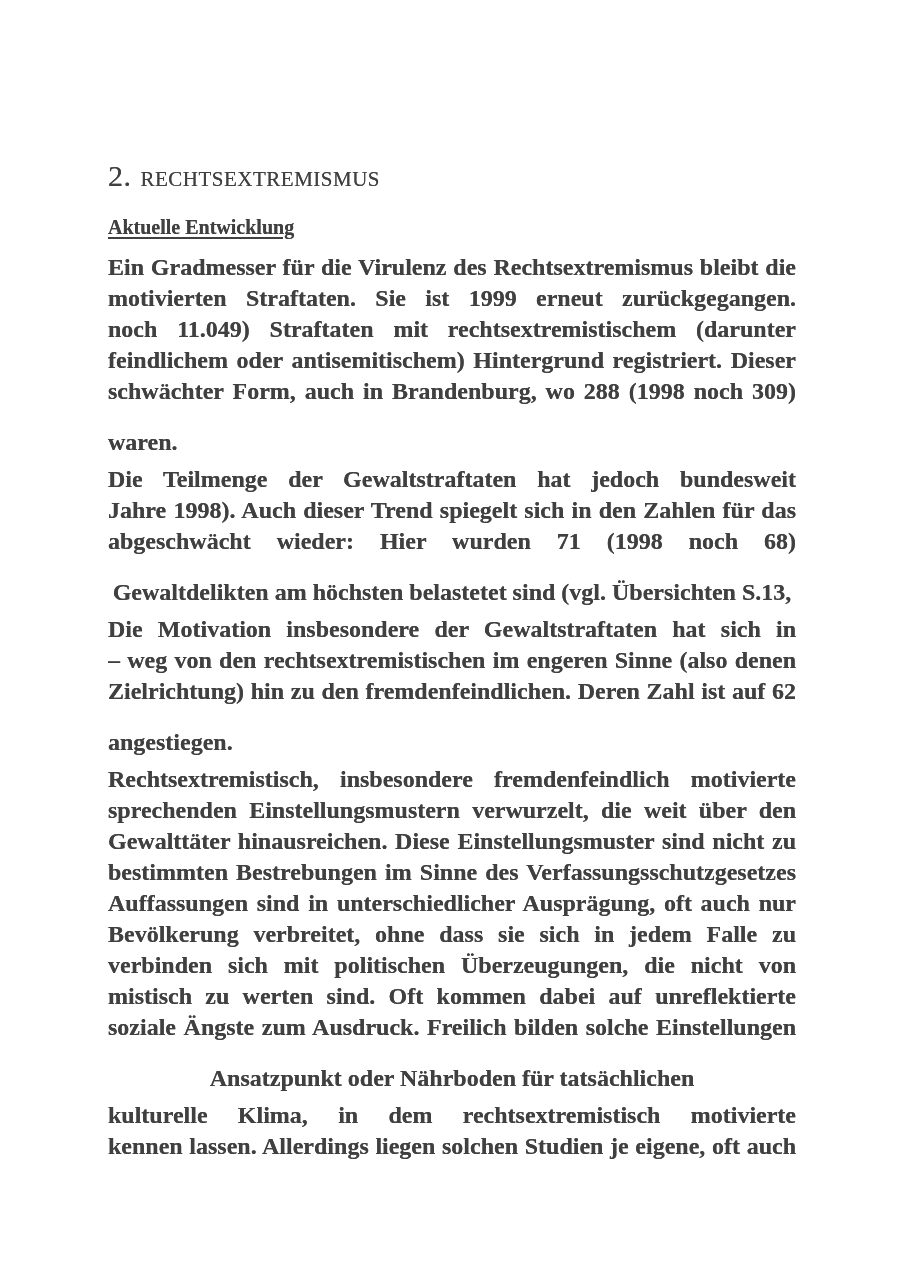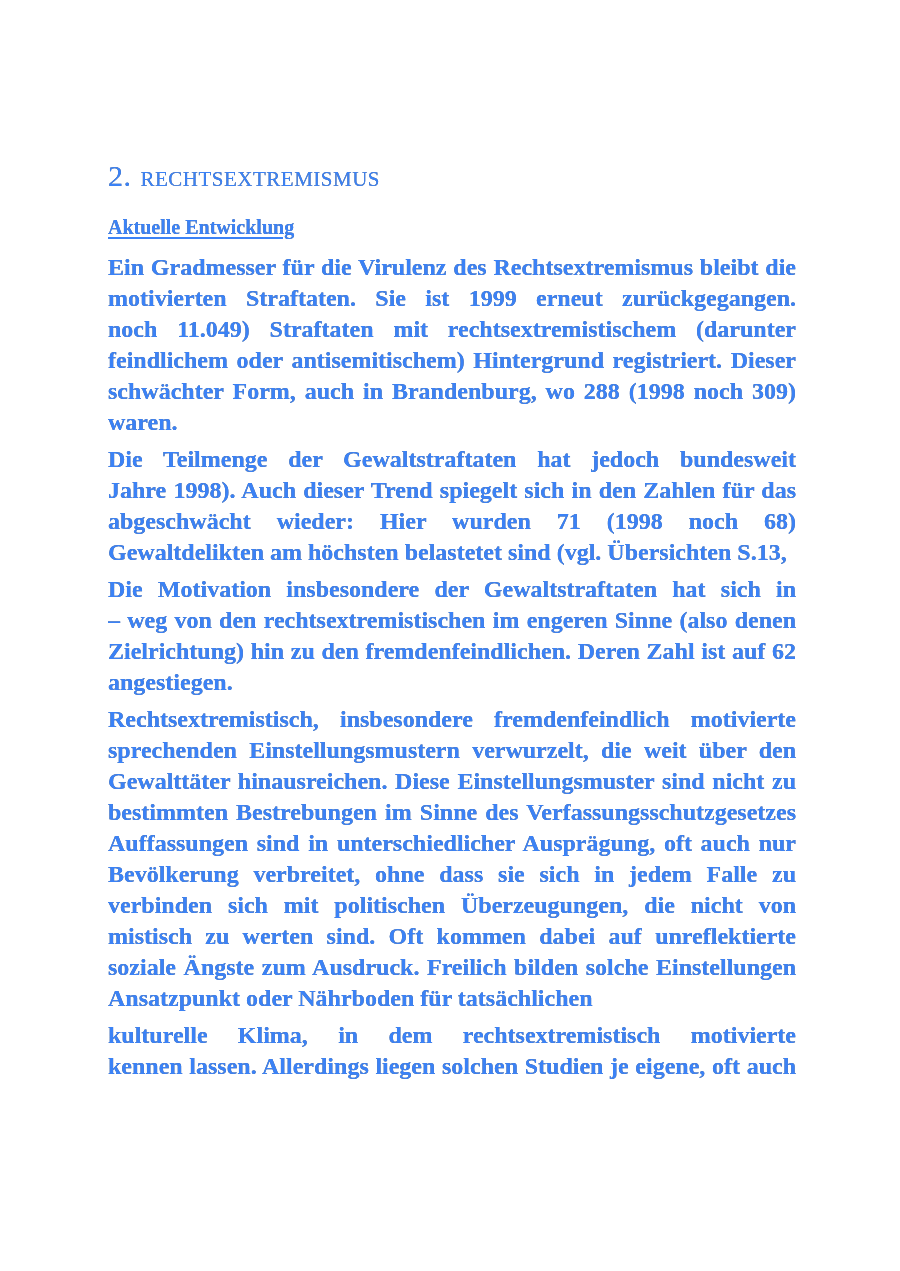--- a/index.html
+++ b/index.html
@@ -7,21 +7,21 @@
     padding: 0;
     background: #ffffff;
   }
   .page {
     position: relative;
     width: 900px;
     height: 1271px;
     background: #ffffff;
     overflow: hidden;
     font-family: "Liberation Serif", "DejaVu Serif", serif;
-    color: #3b82f6;
+    color: #404040;
   }
   .content {
     position: absolute;
     left: 108px;
     top: 160px;
     width: 688px;
     text-shadow: 0 0 0.6px rgba(45,45,45,0.75);
   }
   h1.section-heading {
     margin: 0 0 24px 0;
@@ -54,22 +54,23 @@
     height: 31px;
     line-height: 31px;
     font-size: 24px;
     text-align: justify;
     text-align-last: justify;
     overflow: hidden;
     white-space: normal;
     font-weight: bold;
   }
   .line.last {
-    text-align: left;
+    text-align: center;
     text-align-last: left;
+    margin-top: 20px;
   }
   .page-number {
     position: absolute;
     left: 0;
     right: 0;
     top: 1178px;
     text-align: center;
     font-size: 17.5px;
     line-height: 24px;
     text-shadow: 0 0 0.6px rgba(45,45,45,0.75);

